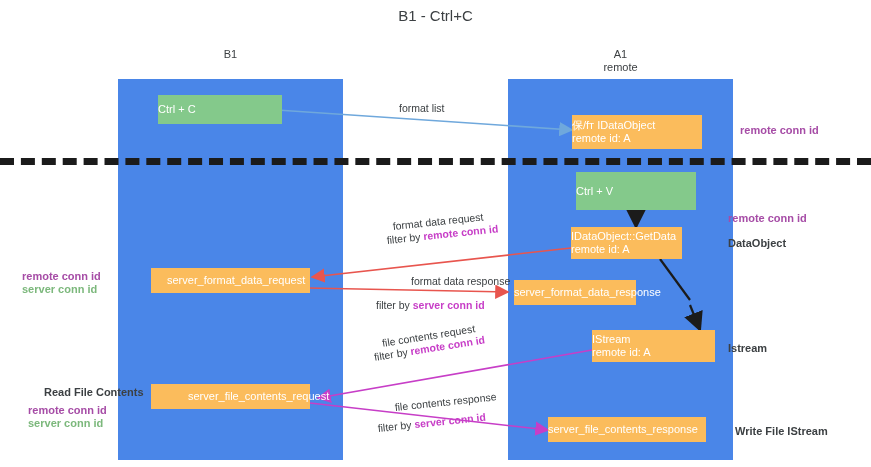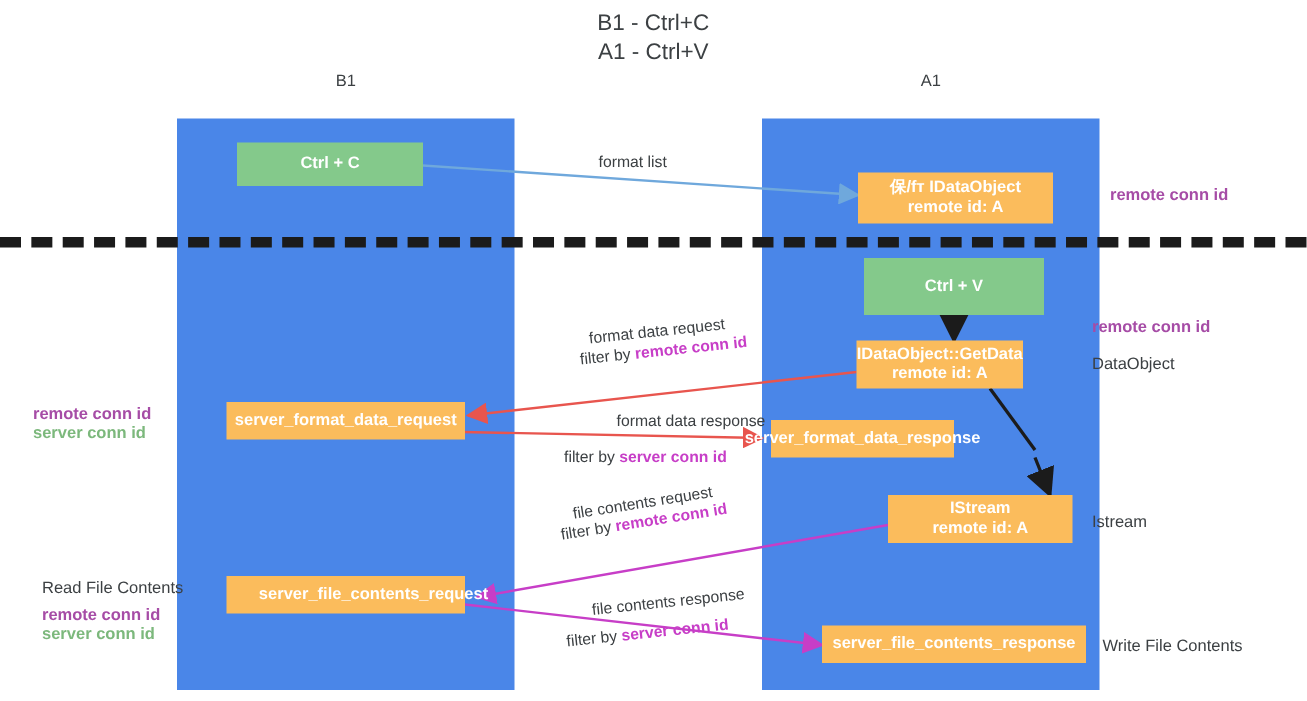--- a/index.html
+++ b/index.html
@@ -27,57 +27,56 @@
 
   
   .lane{
     background:#4a86e8;
   }
 
   
   .node{
     box-sizing:border-box;
     display:flex;flex-direction:column;
-    align-items:center;justify-content:center;
+    align-items:flex-start;justify-content:center;
     color:#ffffff;font-size:11px;line-height:13px;
     text-align:center;
-    font-weight:bold;
   }
   .node.green{background:#84c98b;}
   .node.orange{background:#fbb council;}
   .node.orange{background:#fbbc5c;}
 
   
-  .sidelbl{font-size:11px;color:#3c4043;line-height:14px;}
+  .sidelbl{font-size:11px;color:#3c4043;line-height:14px;font-weight:bold;}
   .kw-purple{color:#a64ca6;font-weight:bold;}
   .kw-green{color:#7cb87c;font-weight:bold;}
   .kw-magenta{color:#c73ec7;font-weight:bold;}
 
   
   .edgelbl{
     font-size:10.5px;color:#3c4043;line-height:14px;white-space:nowrap;
   }
 
   svg{position:absolute;left:0;top:0;pointer-events:none;}
 </style>
 </head>
 <body>
 
 <div id="canvas">
 
   <div class="abs title">
     <div>B1 - Ctrl+C</div>
-    <div>A1 - Ctrl+V</div>
   </div>
 
   <div class="abs colhdr" style="left:118px;top:48px;width:225px;">
     <div>B1</div>
   </div>
   <div class="abs colhdr" style="left:508px;top:48px;width:225px;">
     <div>A1</div>
+    <div>remote</div>
   </div>
 
   <div class="abs lane" style="left:118px;top:79px;width:225px;height:381px;"></div>
   <div class="abs lane" style="left:508px;top:79px;width:225px;height:381px;"></div>
 
   <svg width="871" height="467">
     <defs>
       <marker id="ah-blue" markerWidth="9" markerHeight="9" refX="8" refY="4.5" orient="auto">
         <path d="M0,0 L9,4.5 L0,9 z" fill="#6fa8dc"></path>
       </marker>
@@ -123,38 +122,38 @@
 
   <div class="abs node green" style="left:576px;top:172px;width:120px;height:38px;">
     <div>Ctrl + V</div>
   </div>
 
   <div class="abs node orange" style="left:571px;top:227px;width:111px;height:32px;">
     <div>IDataObject::GetData</div>
     <div>remote id: A</div>
   </div>
 
-  <div class="abs node orange" style="left:151px;top:268px;width:159px;height:25px;">
+  <div class="abs node orange" style="left:151px;top:268px;width:159px;height:25px;padding-left:16px;">
     <div>server_format_data_request</div>
   </div>
 
   <div class="abs node orange" style="left:514px;top:280px;width:122px;height:25px;">
     <div>server_format_data_response</div>
   </div>
 
   <div class="abs node orange" style="left:592px;top:330px;width:123px;height:32px;">
     <div>IStream</div>
     <div>remote id: A</div>
   </div>
 
   <div class="abs node orange" style="left:151px;top:384px;width:159px;height:25px;padding-left:37px;">
     <div>server_file_contents_request</div>
   </div>
 
-  <div class="abs node orange" style="left:548px;top:417px;width:176px;height:25px;">
+  <div class="abs node orange" style="left:548px;top:417px;width:158px;height:25px;">
     <div>server_file_contents_response</div>
   </div>
 
   <div class="abs edgelbl" style="left:399px;top:101px;">format list</div>
 
   <div class="abs edgelbl" style="left:392px;top:219px;transform:rotate(-6deg);transform-origin:left top;">format data request</div>
   <div class="abs edgelbl" style="left:386px;top:233px;transform:rotate(-6deg);transform-origin:left top;">
     <span>filter by </span><span class="kw-magenta">remote conn id</span>
   </div>
 
@@ -174,22 +173,22 @@
   </div>
 
   <div class="abs sidelbl kw-purple" style="left:740px;top:123px;">remote conn id</div>
 
   <div class="abs sidelbl kw-purple" style="left:728px;top:211px;">remote conn id</div>
 
   <div class="abs sidelbl" style="left:728px;top:236px;">DataObject</div>
 
   <div class="abs sidelbl" style="left:728px;top:341px;">Istream</div>
 
-  <div class="abs sidelbl" style="left:735px;top:424px;">Write File Contents</div>
+  <div class="abs sidelbl" style="left:735px;top:424px;">Write File IStream</div>
 
   <div class="abs sidelbl kw-purple" style="left:22px;top:269px;">remote conn id</div>
   <div class="abs sidelbl kw-green" style="left:22px;top:282px;">server conn id</div>
 
-  <div class="abs sidelbl" style="left:28px;top:385px;">Read File Contents</div>
+  <div class="abs sidelbl" style="left:44px;top:385px;">Read File Contents</div>
   <div class="abs sidelbl kw-purple" style="left:28px;top:403px;">remote conn id</div>
   <div class="abs sidelbl kw-green" style="left:28px;top:416px;">server conn id</div>
 
 </div>
 
 </body></html>

